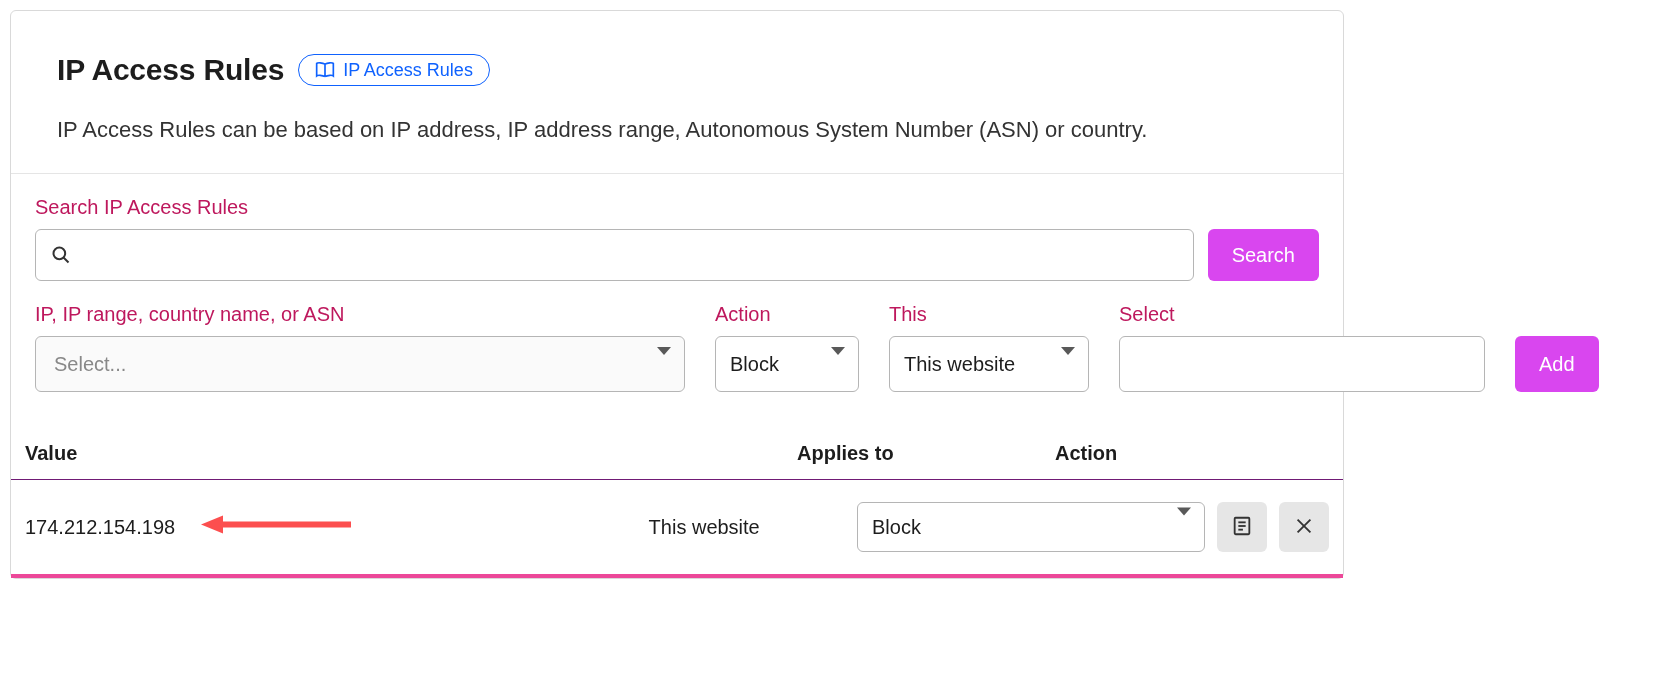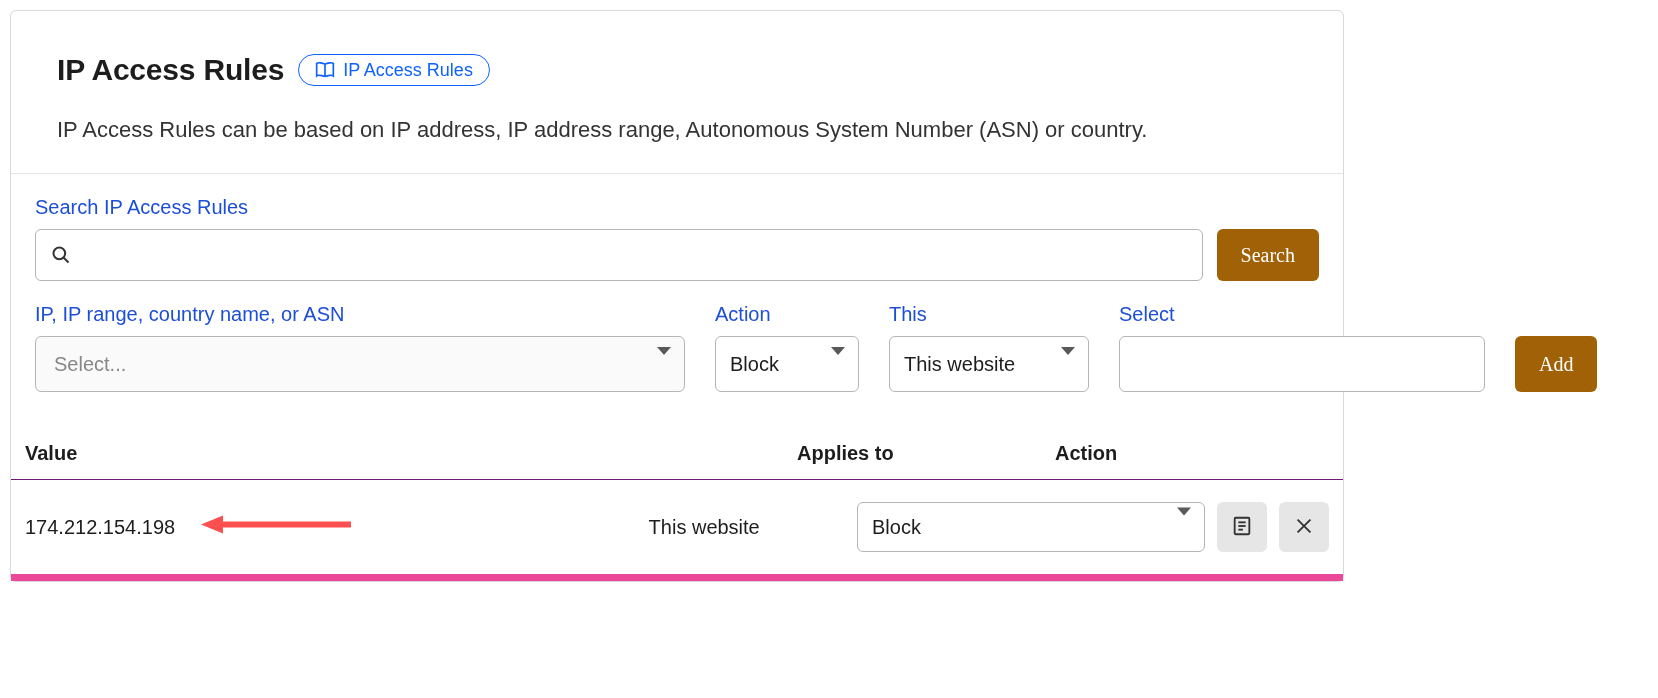--- a/index.html
+++ b/index.html
@@ -46,21 +46,21 @@
     font-size: 22px;
     color: #333;
   }
   .divider { border-top: 1px solid #e5e5e5; }
   .search-block {
     padding: 22px 24px 10px 24px;
   }
   .label {
     font-size: 20px;
     margin-bottom: 10px;
-    color: #1d4ed8;
+    color: #be185d;
   }
   .search-row {
     display: flex;
     gap: 14px;
     margin-bottom: 22px;
   }
   .search-input-wrap {
     position: relative;
     flex: 1;
   }
@@ -72,29 +72,28 @@
   }
   .search-input {
     width: 100%;
     height: 52px;
     border: 1px solid #b5b5b5;
     border-radius: 6px;
     font-size: 20px;
     padding: 0 14px 0 48px;
   }
   .btn-primary {
-    background: #a16207;
+    background: #d946ef;
     color: #fff;
     border: none;
     border-radius: 6px;
     font-size: 20px;
     padding: 0 24px;
     height: 52px;
     cursor: pointer;
-    font-family: Liberation Serif, serif;
   }
   .add-row {
     display: flex;
     gap: 30px;
     align-items: flex-end;
   }
   .fcol { display: flex; flex-direction: column; }
   .select-lg, .select-md, .select-zone, .notes-input {
     height: 56px;
     border: 1px solid #b5b5b5;
@@ -123,21 +122,21 @@
     font-weight: 600;
   }
   .col-value { width: 772px; }
   .col-applies { width: 258px; }
   .col-action { flex: 1; }
   .table-row {
     display: flex;
     align-items: center;
     padding: 22px 14px;
     font-size: 20px;
-    border-bottom: 7px solid #ec4899;
+    border-bottom: 4px solid #ec4899;
     position: relative;
   }
   .row-select {
     height: 50px;
     width: 348px;
     border: 1px solid #b5b5b5;
     border-radius: 6px;
     font-size: 20px;
     padding: 0 40px 0 14px;
     background:#fff;

